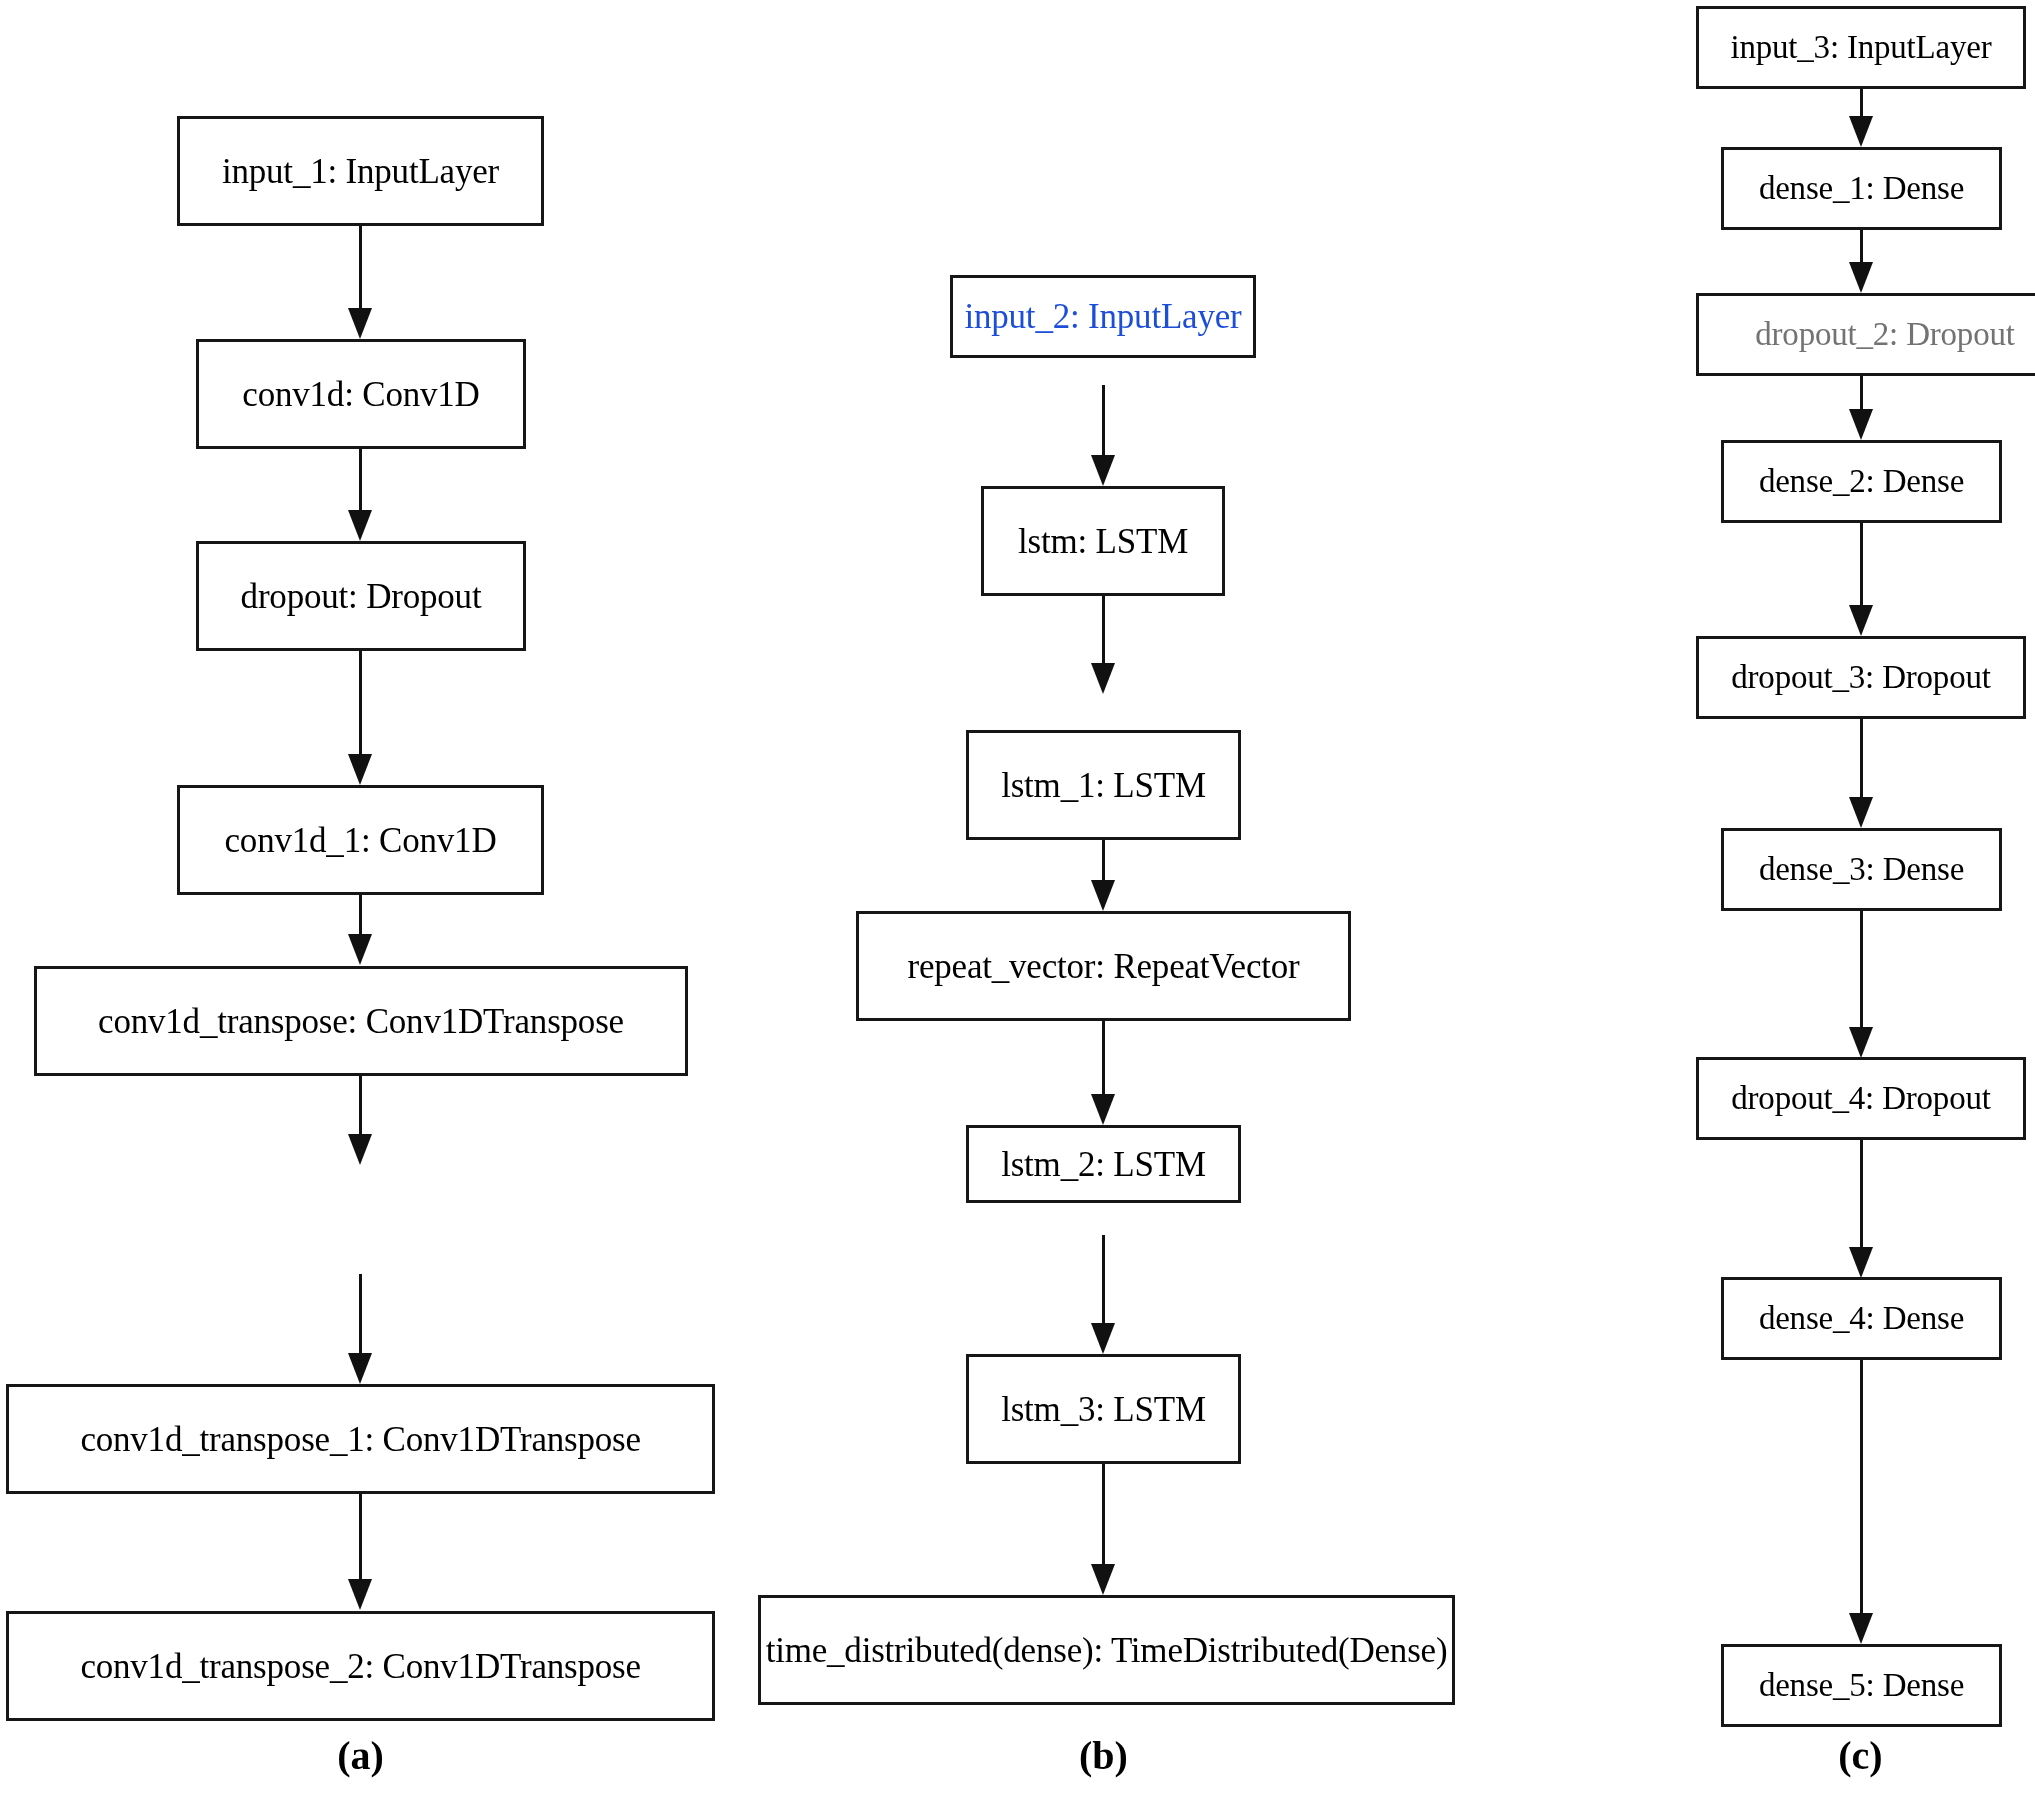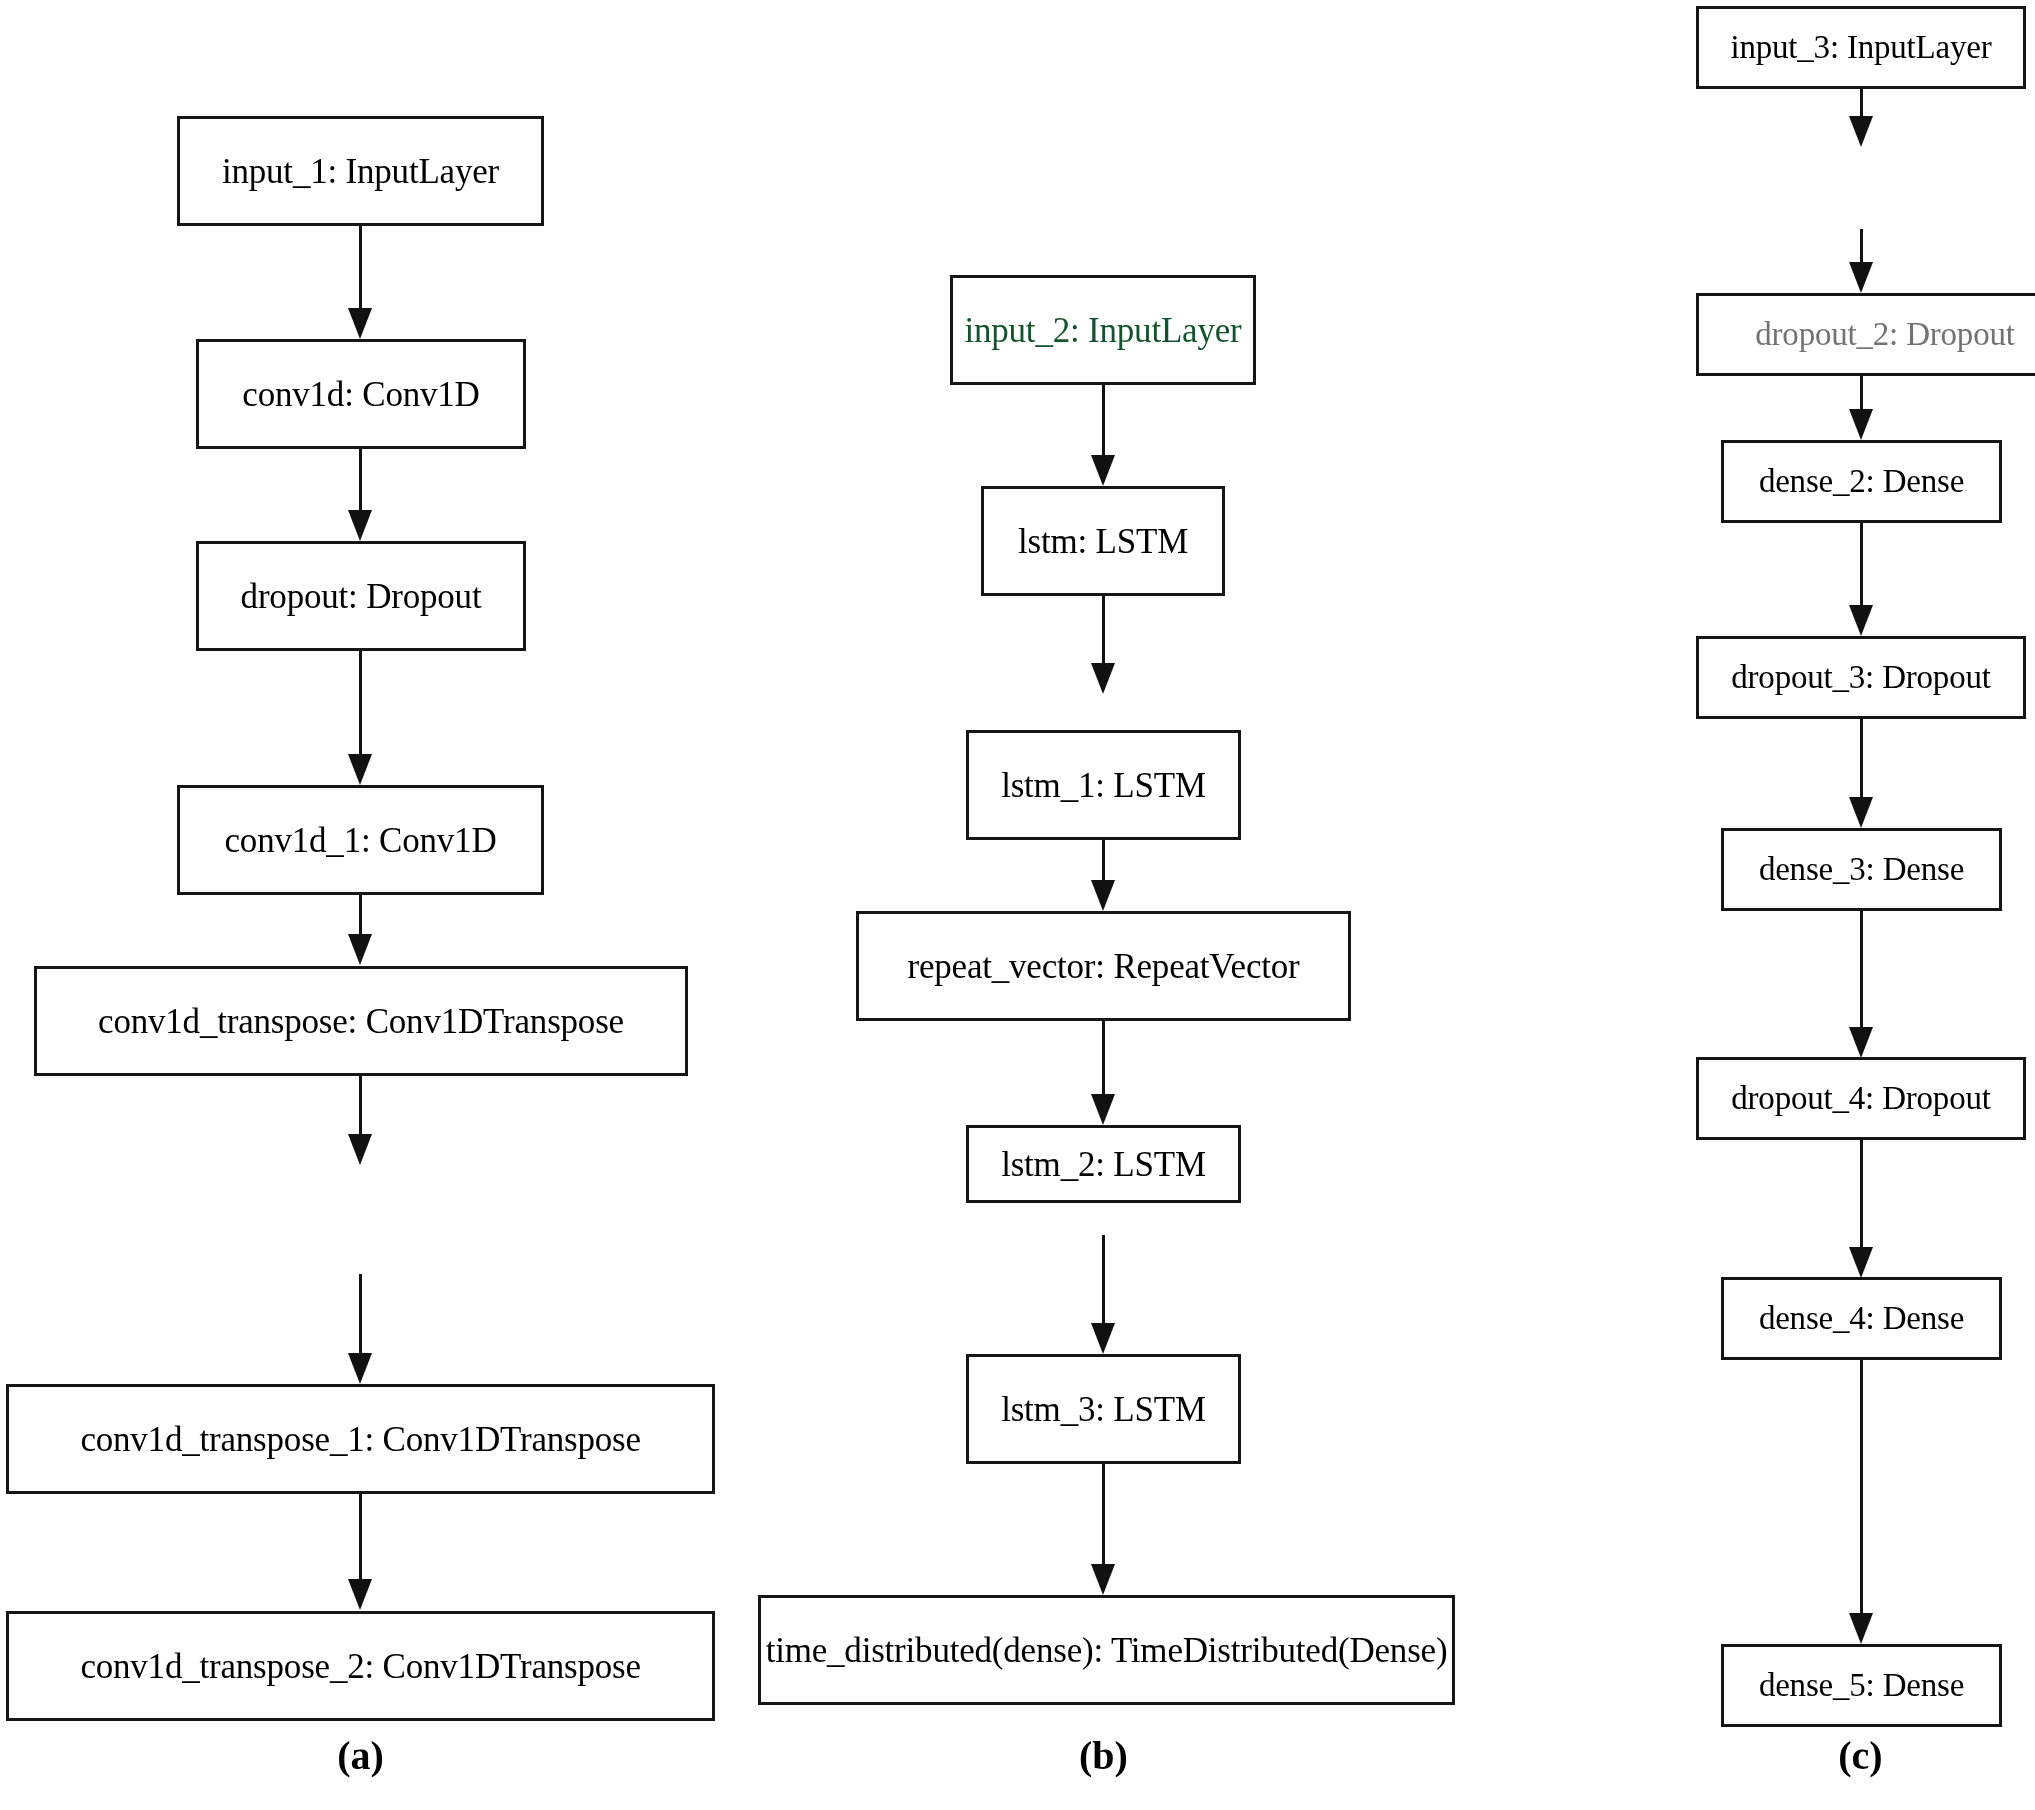--- a/index.html
+++ b/index.html
@@ -148,21 +148,21 @@
         <div class="head" style="border-top-color: rgb(17, 17, 17);"></div>
       </div>
       <div class="edge" style="left: 1079px; top: 1235px; width: 49px; height: 119px;">
         <div class="shaft" style="height: 90px; background: rgb(17, 17, 17);"></div>
         <div class="head" style="border-top-color: rgb(17, 17, 17);"></div>
       </div>
       <div class="edge" style="left: 1079px; top: 1464px; width: 49px; height: 131px;">
         <div class="shaft" style="height: 102px; background: rgb(17, 17, 17);"></div>
         <div class="head" style="border-top-color: rgb(17, 17, 17);"></div>
       </div>
-      <div class="node" style="left: 950px; top: 275px; width: 306px; height: 110px; font-size: 35px; border-color: rgb(22, 22, 22); color: #14532d;">
+      <div class="node" style="left: 950px; top: 275px; width: 306px; height: 83px; font-size: 35px; border-color: rgb(22, 22, 22); color: #1d4ed8;">
         <span class="node-label">input_2: InputLayer</span>
       </div>
       <div class="node" style="left: 981px; top: 486px; width: 244px; height: 110px; font-size: 35px; border-color: rgb(22, 22, 22); color: rgb(0, 0, 0);">
         <span class="node-label">lstm: LSTM</span>
       </div>
       <div class="node" style="left: 966px; top: 694px; width: 275px; height: 110px; font-size: 35px; border-color: rgb(22, 22, 22); color: rgb(0, 0, 0); margin-top: 36px;">
         <span class="node-label">lstm_1: LSTM</span>
       </div>
       <div class="node" style="left: 856px; top: 911px; width: 495px; height: 110px; font-size: 35px; border-color: rgb(22, 22, 22); color: rgb(0, 0, 0);">
         <span class="node-label">repeat_vector: RepeatVector</span>
@@ -207,20 +207,23 @@
         <div class="shaft" style="height: 108px; background: rgb(17, 17, 17);"></div>
         <div class="head" style="border-top-color: rgb(17, 17, 17);"></div>
       </div>
       <div class="edge" style="left: 1837px; top: 1360px; width: 49px; height: 284px;">
         <div class="shaft" style="height: 255px; background: rgb(17, 17, 17);"></div>
         <div class="head" style="border-top-color: rgb(17, 17, 17);"></div>
       </div>
       <div class="node" style="left: 1696px; top: 6.1px; width: 330px; height: 83px; font-size: 33px; border-color: rgb(22, 22, 22); color: rgb(0, 0, 0);">
         <span class="node-label">input_3: InputLayer</span>
       </div>
+      <div class="node" style="left: 1721px; top: 147px; width: 281px; height: 83px; font-size: 33px; border-color: rgb(22, 22, 22); color: rgb(0, 0, 0);">
+        <span class="node-label">dense_1: Dense</span>
+      </div>
       <div class="node" style="left: 1696px; top: 293px; width: 378px; height: 83px; font-size: 33px; border-color: rgb(22, 22, 22); color: #737373;">
         <span class="node-label">dropout_2: Dropout</span>
       </div>
       <div class="node" style="left: 1721px; top: 440px; width: 281px; height: 83px; font-size: 33px; border-color: rgb(22, 22, 22); color: rgb(0, 0, 0);">
         <span class="node-label">dense_2: Dense</span>
       </div>
       <div class="node" style="left: 1696px; top: 636px; width: 330px; height: 83px; font-size: 33px; border-color: rgb(22, 22, 22); color: rgb(0, 0, 0);">
         <span class="node-label">dropout_3: Dropout</span>
       </div>
       <div class="node" style="left: 1721px; top: 828px; width: 281px; height: 83px; font-size: 33px; border-color: rgb(22, 22, 22); color: rgb(0, 0, 0);">

